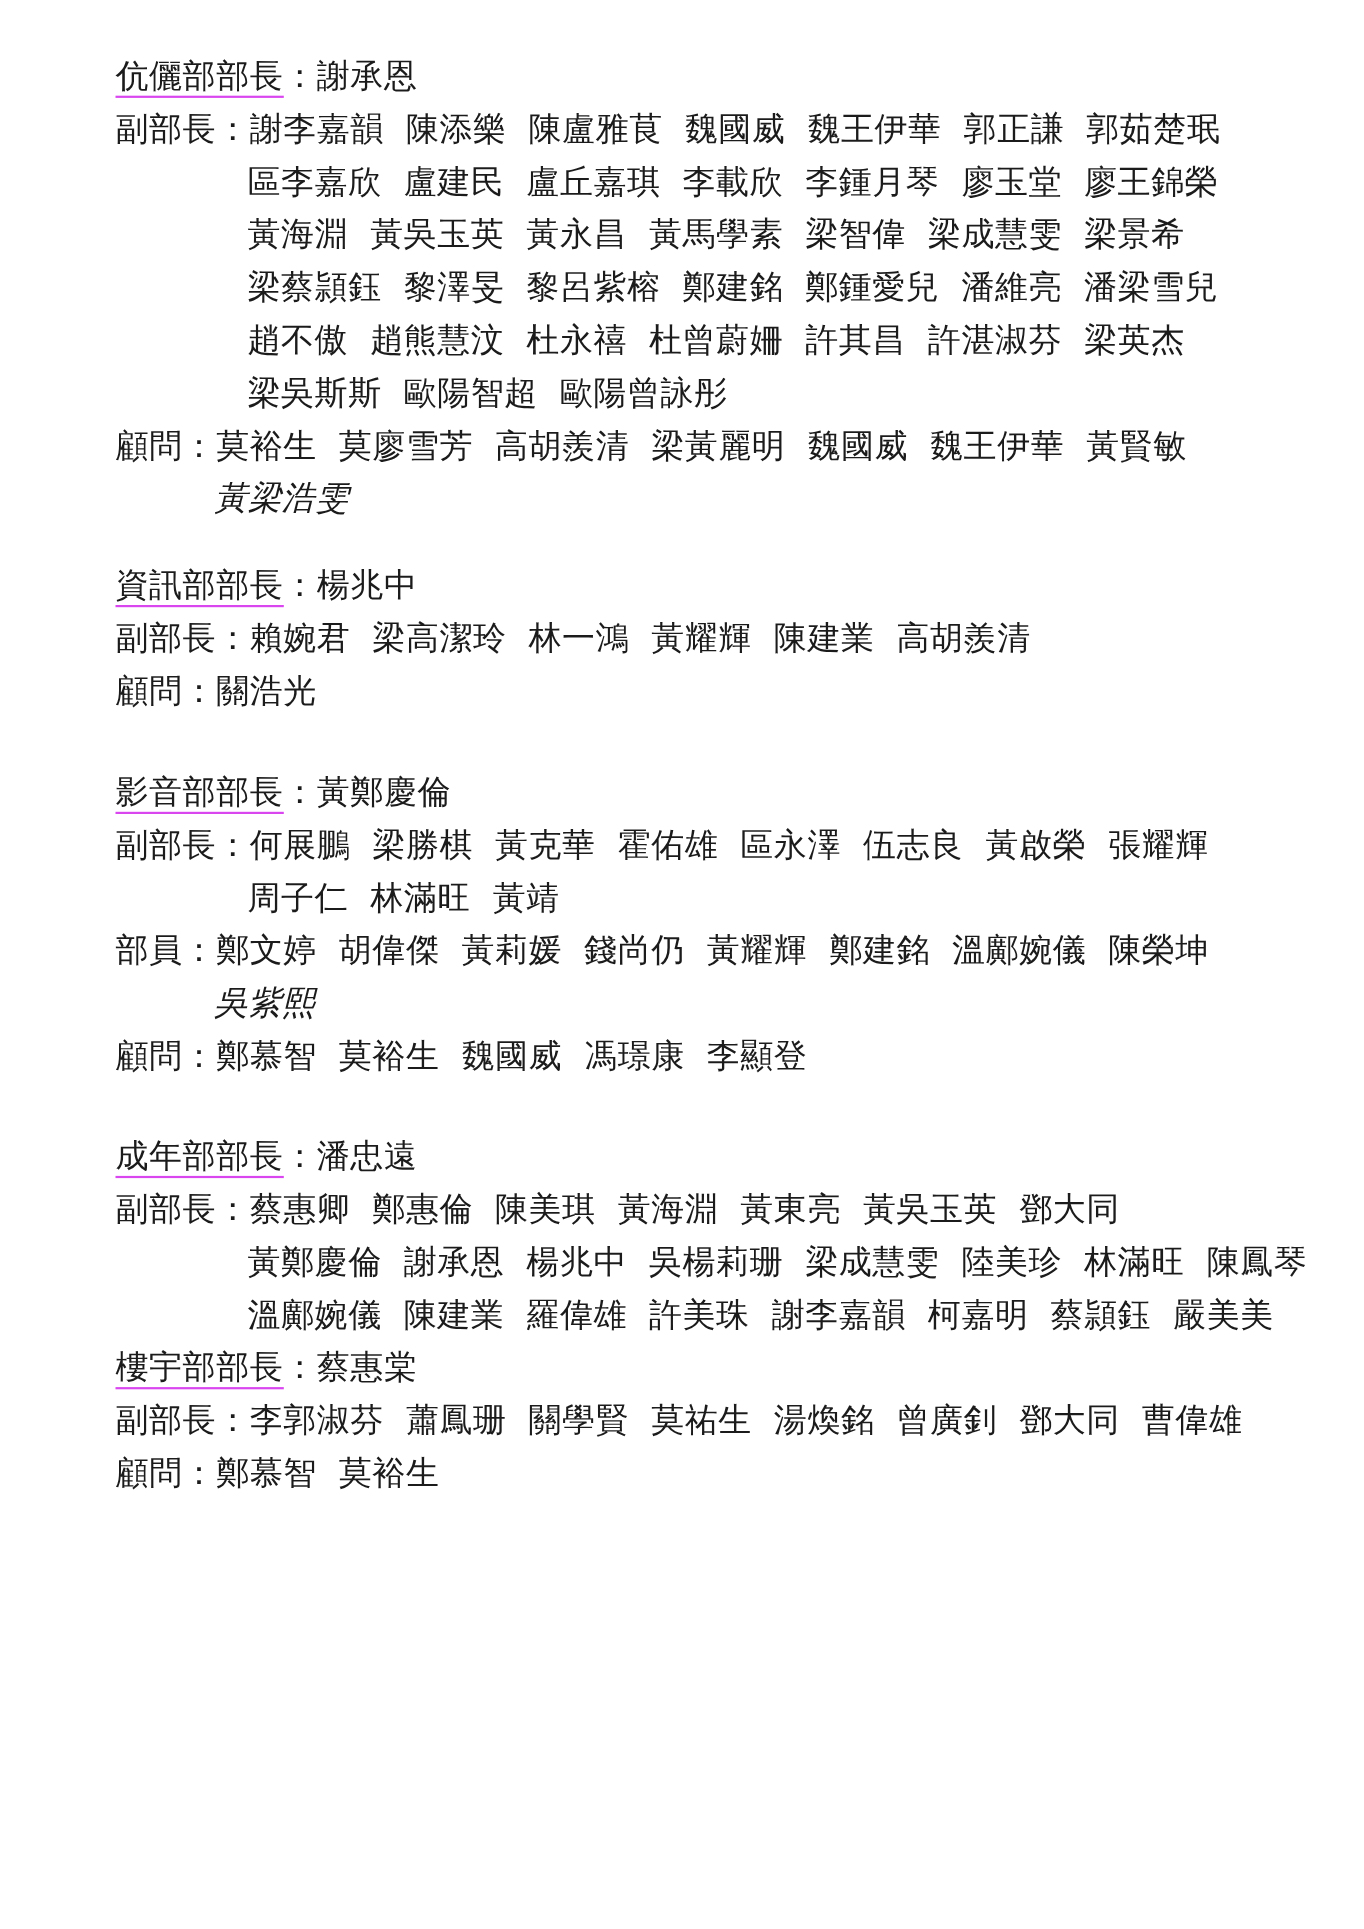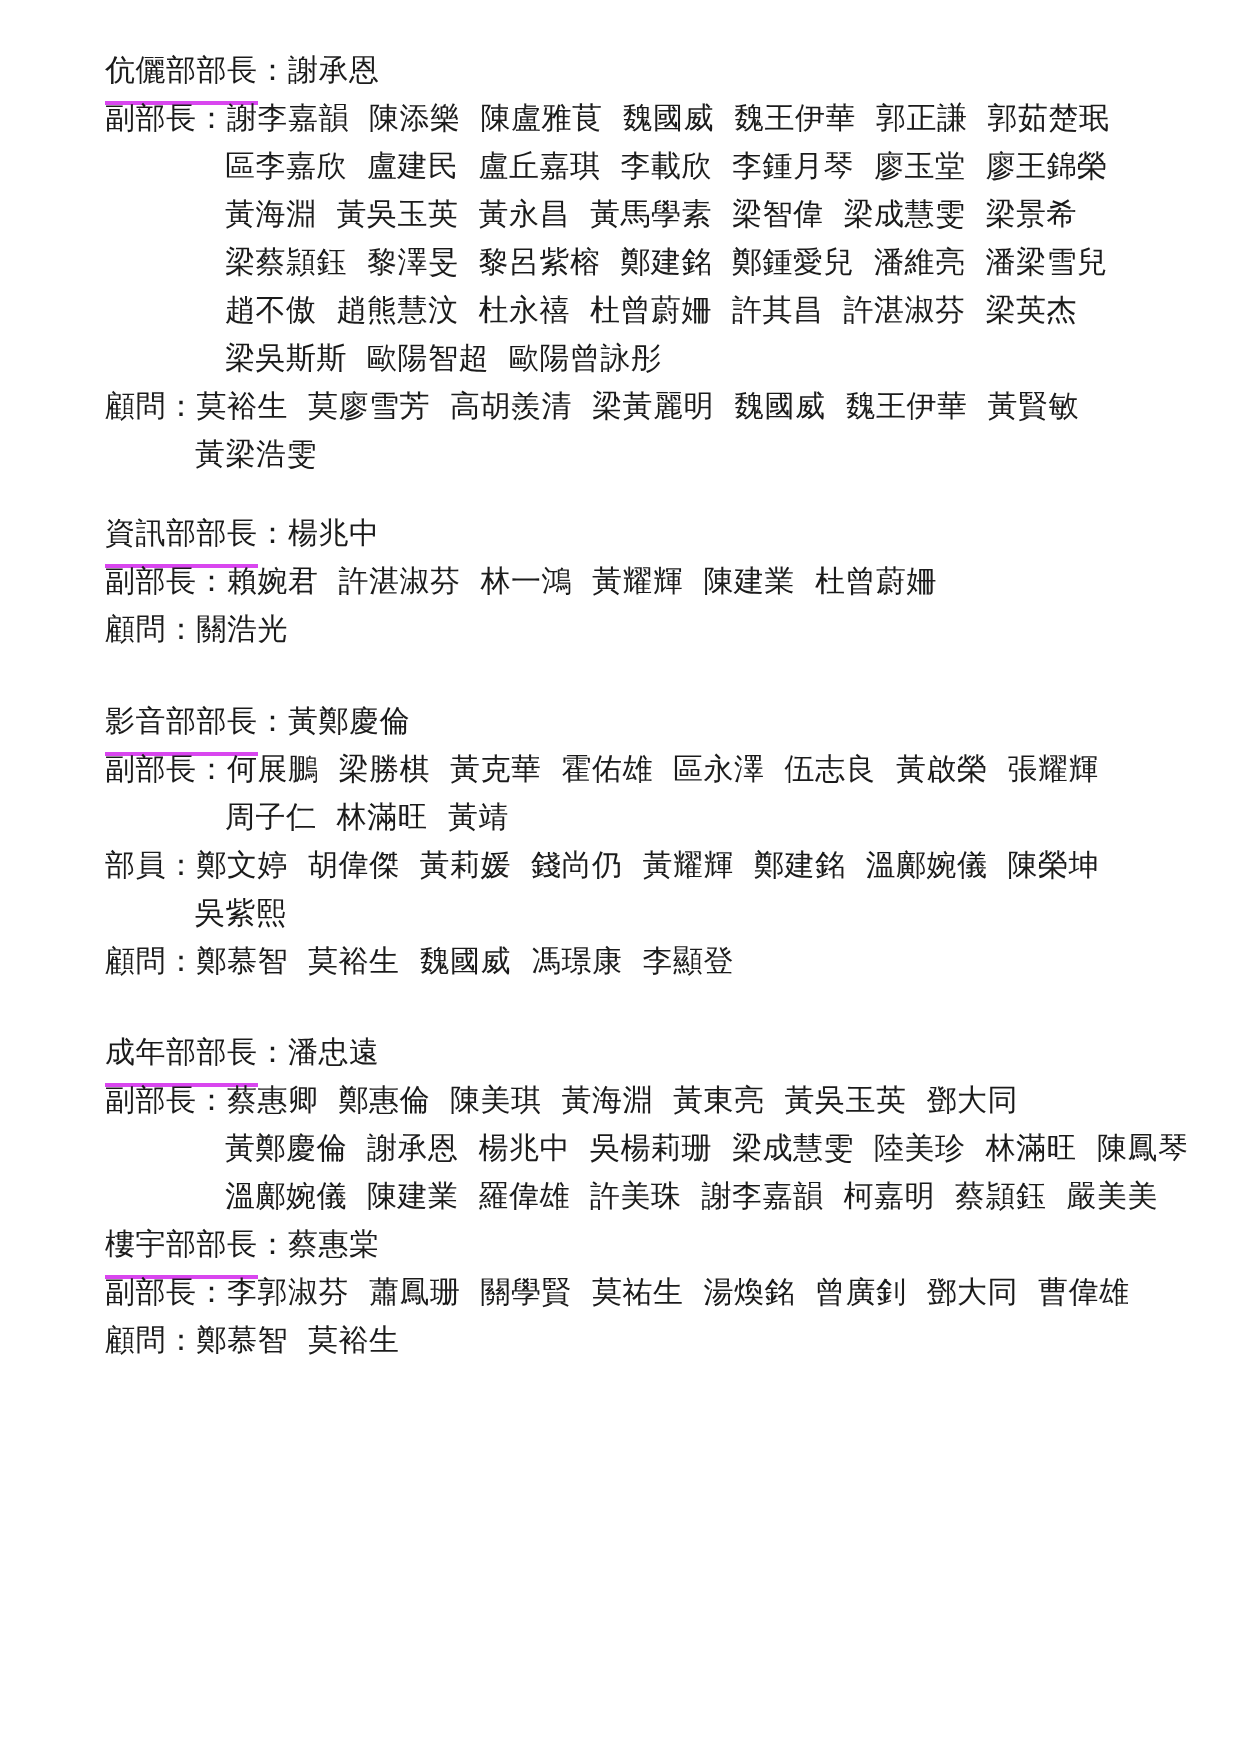--- a/index.html
+++ b/index.html
@@ -9,22 +9,22 @@
     font-family:"Liberation Serif","DejaVu Serif",serif;
     overflow:hidden;
   }
   .doc{padding:46px 30px 0 105px;}
   .line{
     font-size:30px;line-height:48px;
     white-space:nowrap;letter-spacing:0.5px;
   }
   .names{word-spacing:12px;}
   .ind-deputy{padding-left:120px;}
-  .ind-advisor{padding-left:90px;}
-  .uline{border-bottom:4px solid #d946ef;padding-bottom:15px;}
+  .ind-advisor{padding-left:90px;font-style:italic;}
+  .uline{border-bottom:2px solid #d946ef;padding-bottom:1px;}
   .gap-a{height:31px;}
   .gap-b{height:44px;}
   .gap-c{height:43px;}
 </style>
 </head>
 <body>
 
 <div class="doc">
 
   <section>
@@ -35,21 +35,21 @@
     <div class="line ind-deputy"><span class="names">梁蔡頴鈺 黎澤旻 黎呂紫榕 鄭建銘 鄭鍾愛兒 潘維亮 潘梁雪兒</span></div>
     <div class="line ind-deputy"><span class="names">趙不傲 趙熊慧汶 杜永禧 杜曾蔚姍 許其昌 許湛淑芬 梁英杰</span></div>
     <div class="line ind-deputy"><span class="names">梁吳斯斯 歐陽智超 歐陽曾詠彤</span></div>
     <div class="line"><span>顧問：</span><span class="names">莫裕生 莫廖雪芳 高胡羨清 梁黃麗明 魏國威 魏王伊華 黃賢敏</span></div>
     <div class="line ind-advisor"><span class="names">黃梁浩雯</span></div>
   </section>
   <div class="gap-a"></div>
 
   <section>
     <div class="line"><span class="uline">資訊部部長</span><span>：楊兆中</span></div>
-    <div class="line"><span>副部長：</span><span class="names">賴婉君 許湛淑芬 林一鴻 黃耀輝 陳建業 杜曾蔚姍</span></div>
+    <div class="line"><span>副部長：</span><span class="names">賴婉君 梁高潔玲 林一鴻 黃耀輝 陳建業 高胡羨清</span></div>
     <div class="line"><span>顧問：</span><span class="names">關浩光</span></div>
   </section>
   <div class="gap-b"></div>
 
   <section>
     <div class="line"><span class="uline">影音部部長</span><span>：黃鄭慶倫</span></div>
     <div class="line"><span>副部長：</span><span class="names">何展鵬 梁勝棋 黃克華 霍佑雄 區永澤 伍志良 黃啟榮 張耀輝</span></div>
     <div class="line ind-deputy"><span class="names">周子仁 林滿旺 黃靖</span></div>
     <div class="line"><span>部員：</span><span class="names">鄭文婷 胡偉傑 黃莉媛 錢尚仍 黃耀輝 鄭建銘 溫鄺婉儀 陳榮坤</span></div>
     <div class="line ind-advisor"><span class="names">吳紫熙</span></div>

